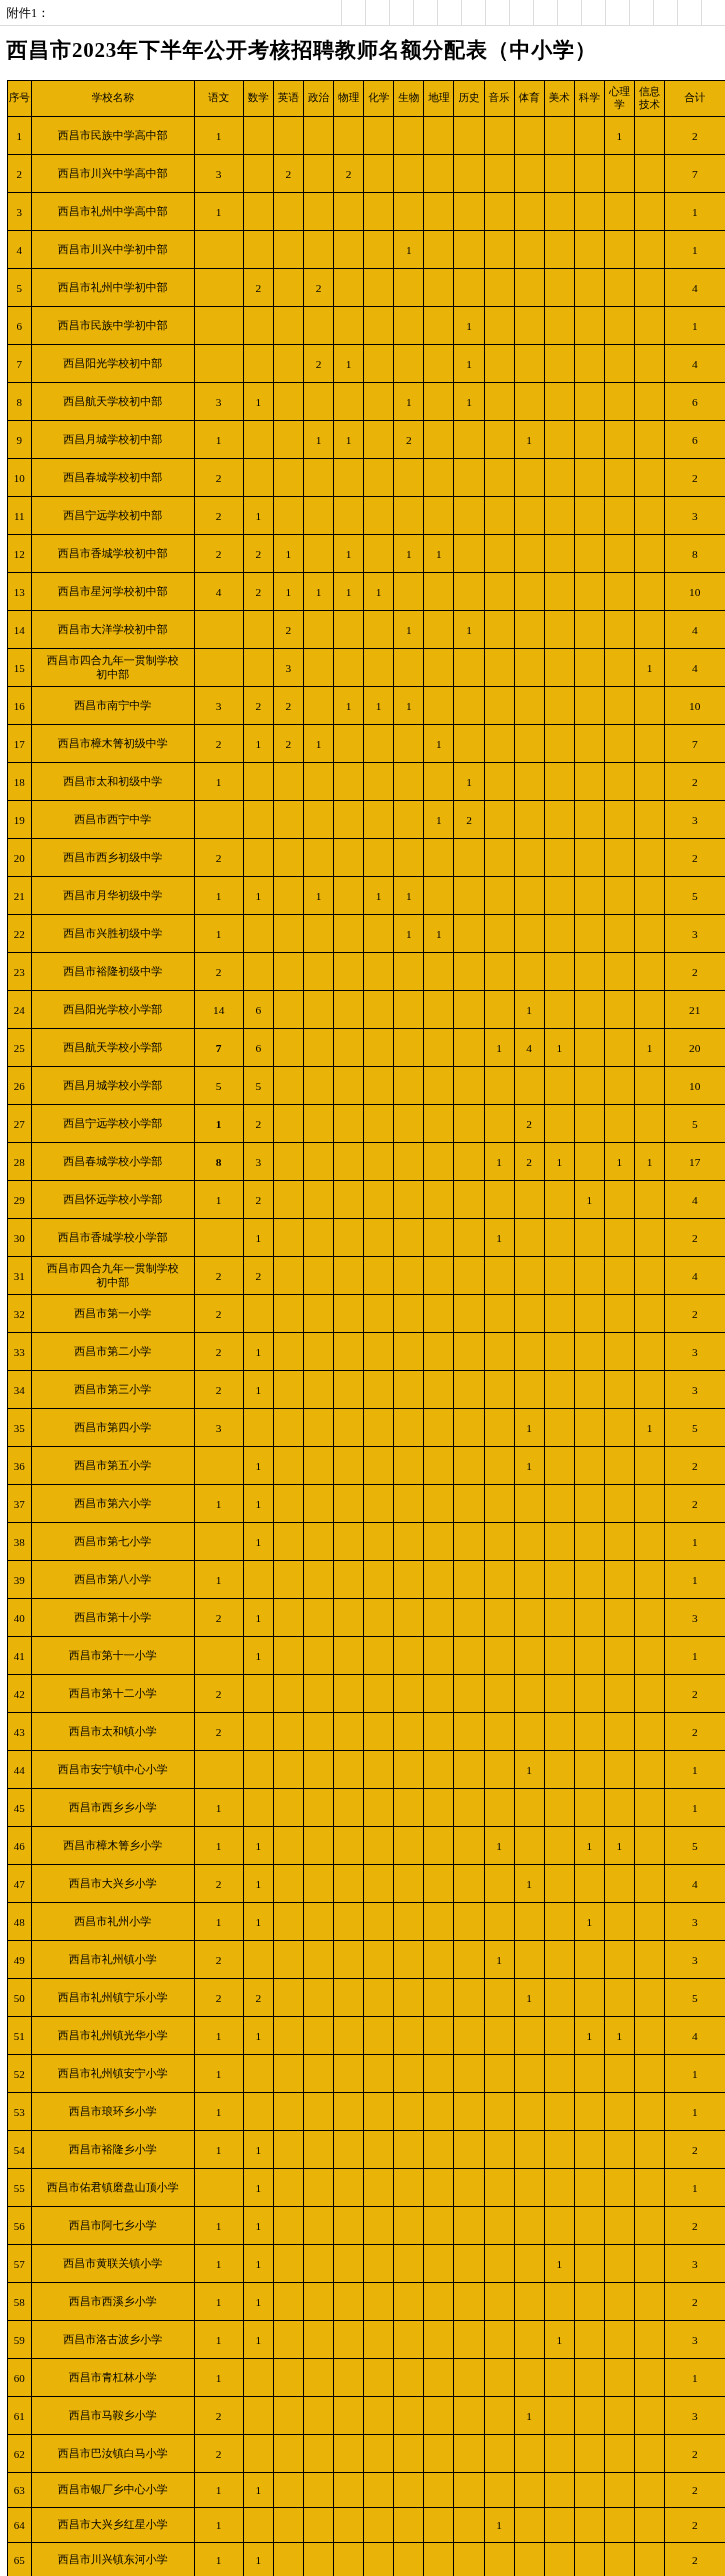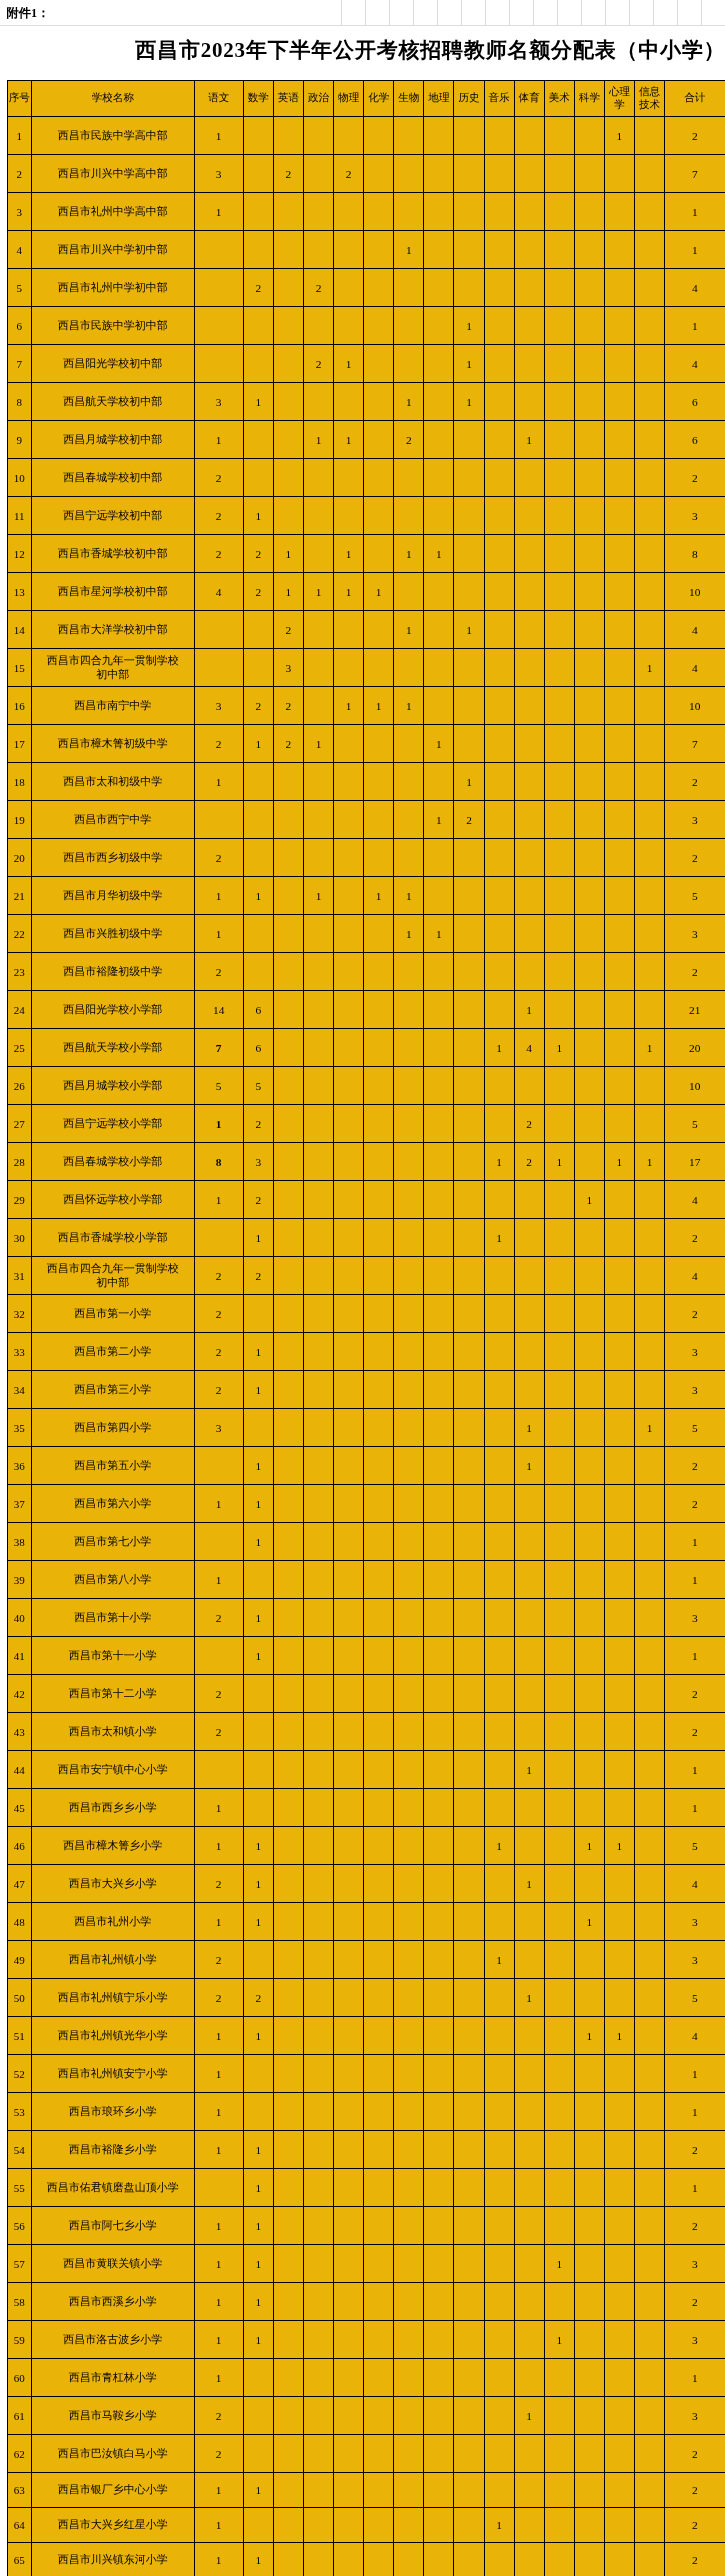--- a/index.html
+++ b/index.html
@@ -12,25 +12,25 @@
     font-family:"Liberation Serif","DejaVu Serif",serif;
   }
   
   .grid-strip{
     position:absolute;top:0;left:341px;right:0;height:25px;
     background:repeating-linear-gradient(90deg,#dcdcdc 0 0.8px,transparent 0.8px 24px);
   }
   .strip-border{position:absolute;top:25px;left:0;width:100%;height:0.8px;background:#dcdcdc;}
   .attachment{
     position:absolute;top:4.9px;left:6.5px;
-    font-size:12.3px;font-weight:bold;white-space:nowrap;
+    font-size:12.3px;font-weight:normal;white-space:nowrap;
   }
   .doc-title{
     position:absolute;top:36px;left:6.5px;width:719px;
-    text-align:right;font-size:21px;font-weight:bold;letter-spacing:0.8px;
+    text-align:left;font-size:21px;font-weight:bold;letter-spacing:0.8px;
     white-space:nowrap;
   }
   table.quota{
     position:absolute;top:80px;left:6.5px;width:719px;
     border-collapse:collapse;table-layout:fixed;
     background:#eab308;
   }
   .quota th,.quota td{
     border:0.8px solid #000;
     text-align:center;vertical-align:middle;

